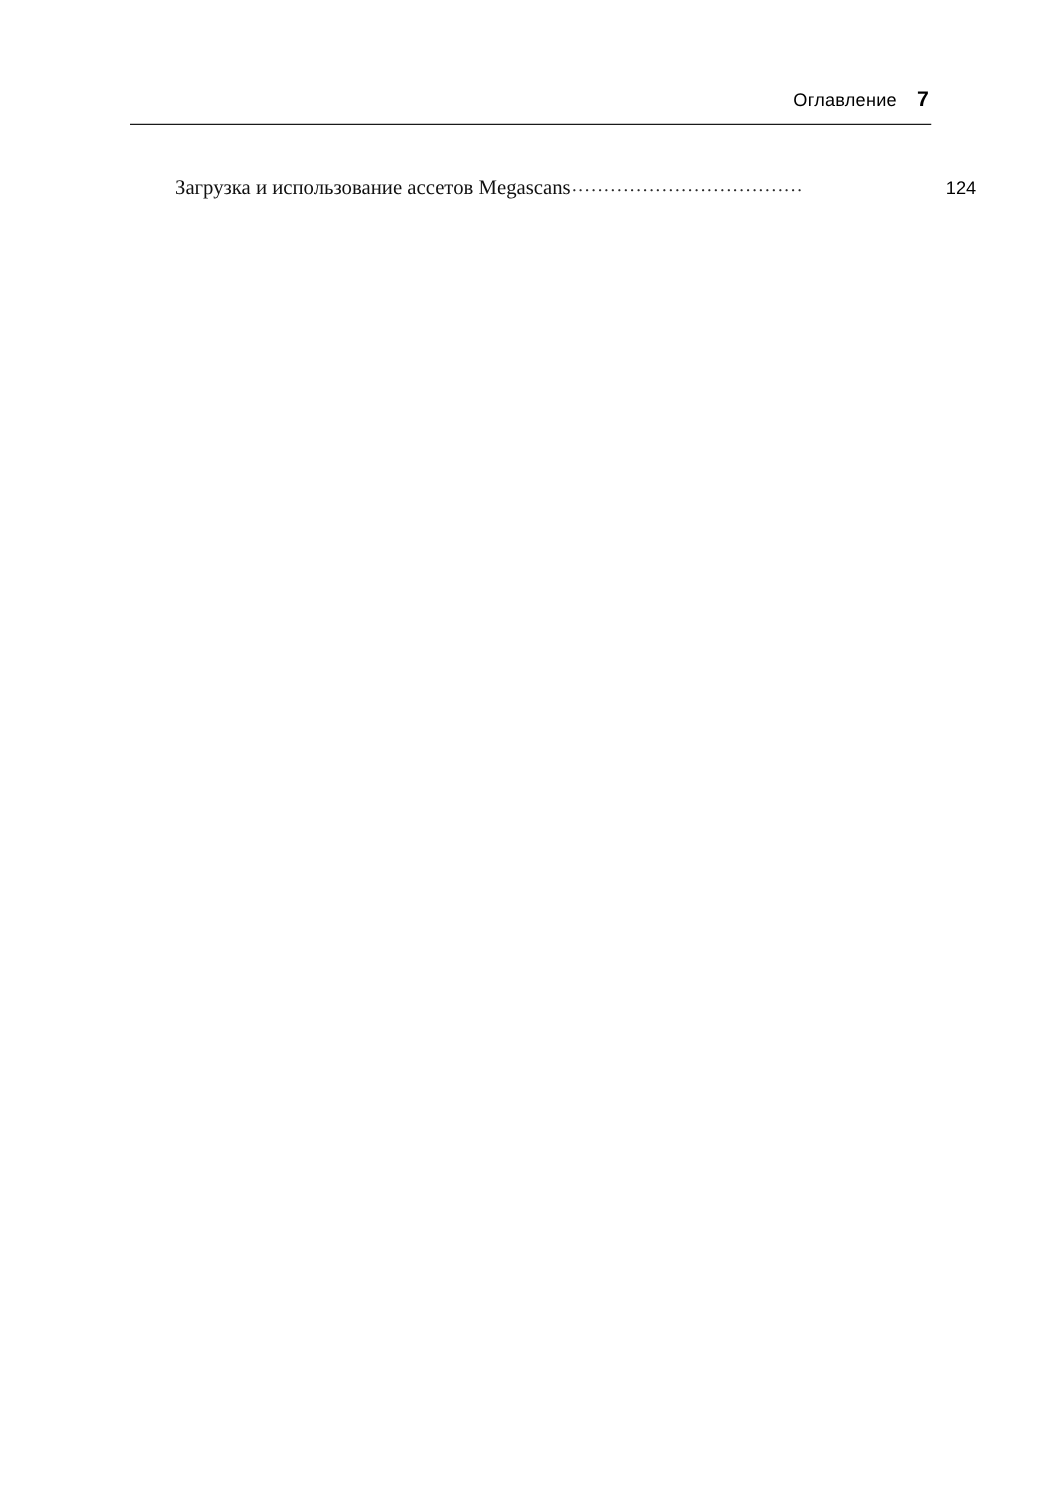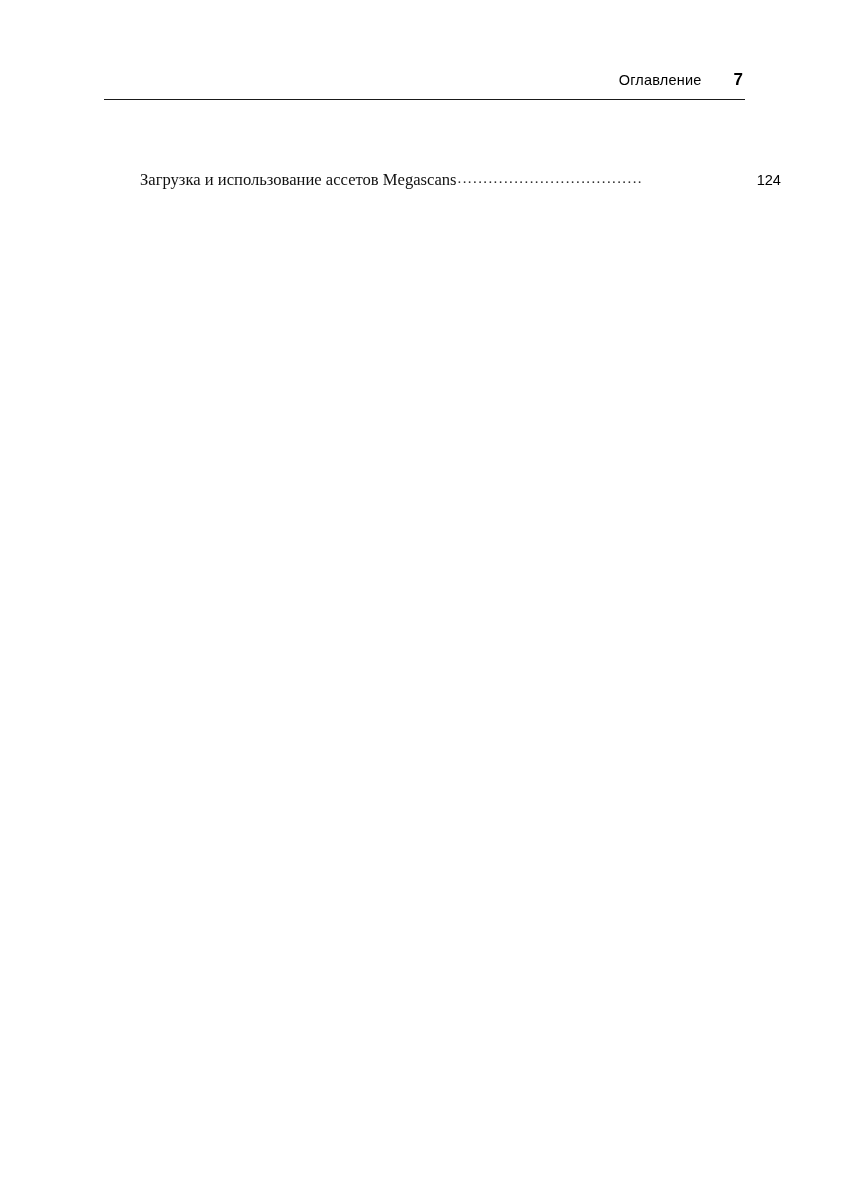--- a/index.html
+++ b/index.html
@@ -19,21 +19,21 @@
     height: 1200px;
     box-sizing: border-box;
     padding: 70px 104px 0 104px;
     position: relative;
   }
   
   .header {
     display: flex;
     align-items: baseline;
     justify-content: flex-end;
-    gap: 32px;
+    gap: 16px;
     padding-right: 2px;
   }
   .header-title {
     font-family: "Liberation Sans", sans-serif;
     font-size: 14.5px;
     letter-spacing: .2px;
     color: #000;
   }
   .header-pageno {
     font-family: "Liberation Sans", sans-serif;
@@ -51,21 +51,20 @@
     margin-top: 34px;
   }
   .row {
     display: flex;
     align-items: baseline;
     width: 100%;
     line-height: 1.0;
   }
   .row .label {
     white-space: nowrap;
-    margin-top: 30px;
   }
   .row .leader {
     flex: 1 1 auto;
     min-width: 6px;
     overflow: hidden;
     white-space: nowrap;
     margin: 0 1px;
     position: relative;
     top: -2px;
   }

